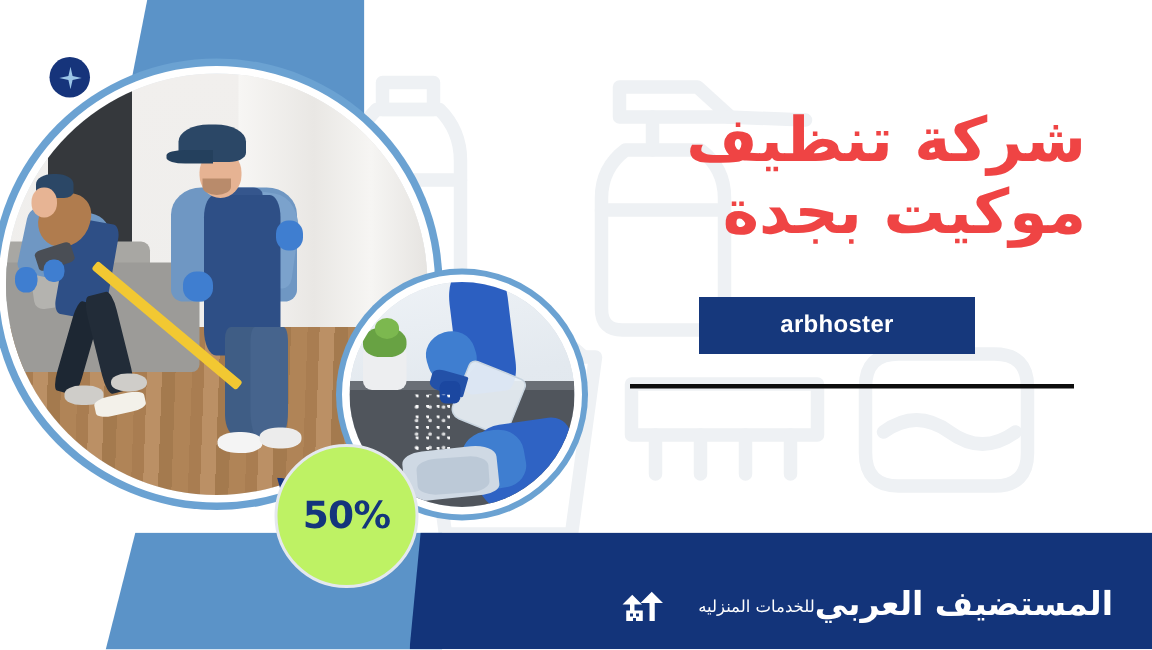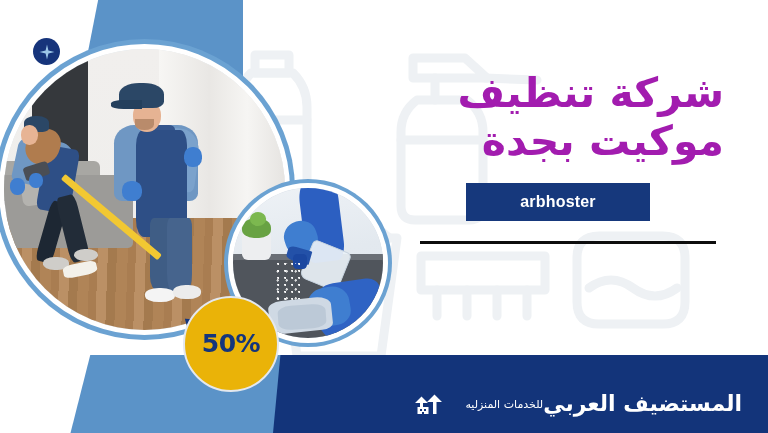--- a/index.html
+++ b/index.html
@@ -184,21 +184,21 @@
     clip-path: polygon(0% 0%, 100% 0%, 58% 100%);
     transform: rotate(6deg);
   }
   .badge-off {
     position: absolute;
     left: 183px;
     top: 296px;
     width: 92px;
     height: 92px;
     border-radius: 50%;
-    background: #eab308;
+    background: #bef264;
     border: 2px solid #e4e8ee;
     display: flex;
     flex-direction: column;
     align-items: center;
     justify-content: center;
     line-height: 1.02;
   }
   .badge-pct, .badge-word {
     color: #14357c;
     font-weight: 700;
@@ -208,29 +208,29 @@
 
   
   .content {
     position: absolute;
     left: 392px;
     top: 70px;
     width: 332px;
   }
   .headline {
     margin: 0;
-    color: #a21caf;
+    color: #ef4444;
     font-size: 41px;
     line-height: 1.17;
     font-weight: 700;
     text-align: right;
     direction: rtl;
     letter-spacing: 0px;
   }
-  .cta-wrap { margin-top: 17px; text-align: center; }
+  .cta-wrap { margin-top: 32px; text-align: center; }
   .cta-button {
     display: inline-block;
     background: #16387c;
     color: #ffffff;
     font-size: 16px;
     font-weight: 700;
     padding: 10px 54px;
     letter-spacing: .2px;
     border: 0;
     cursor: pointer;

